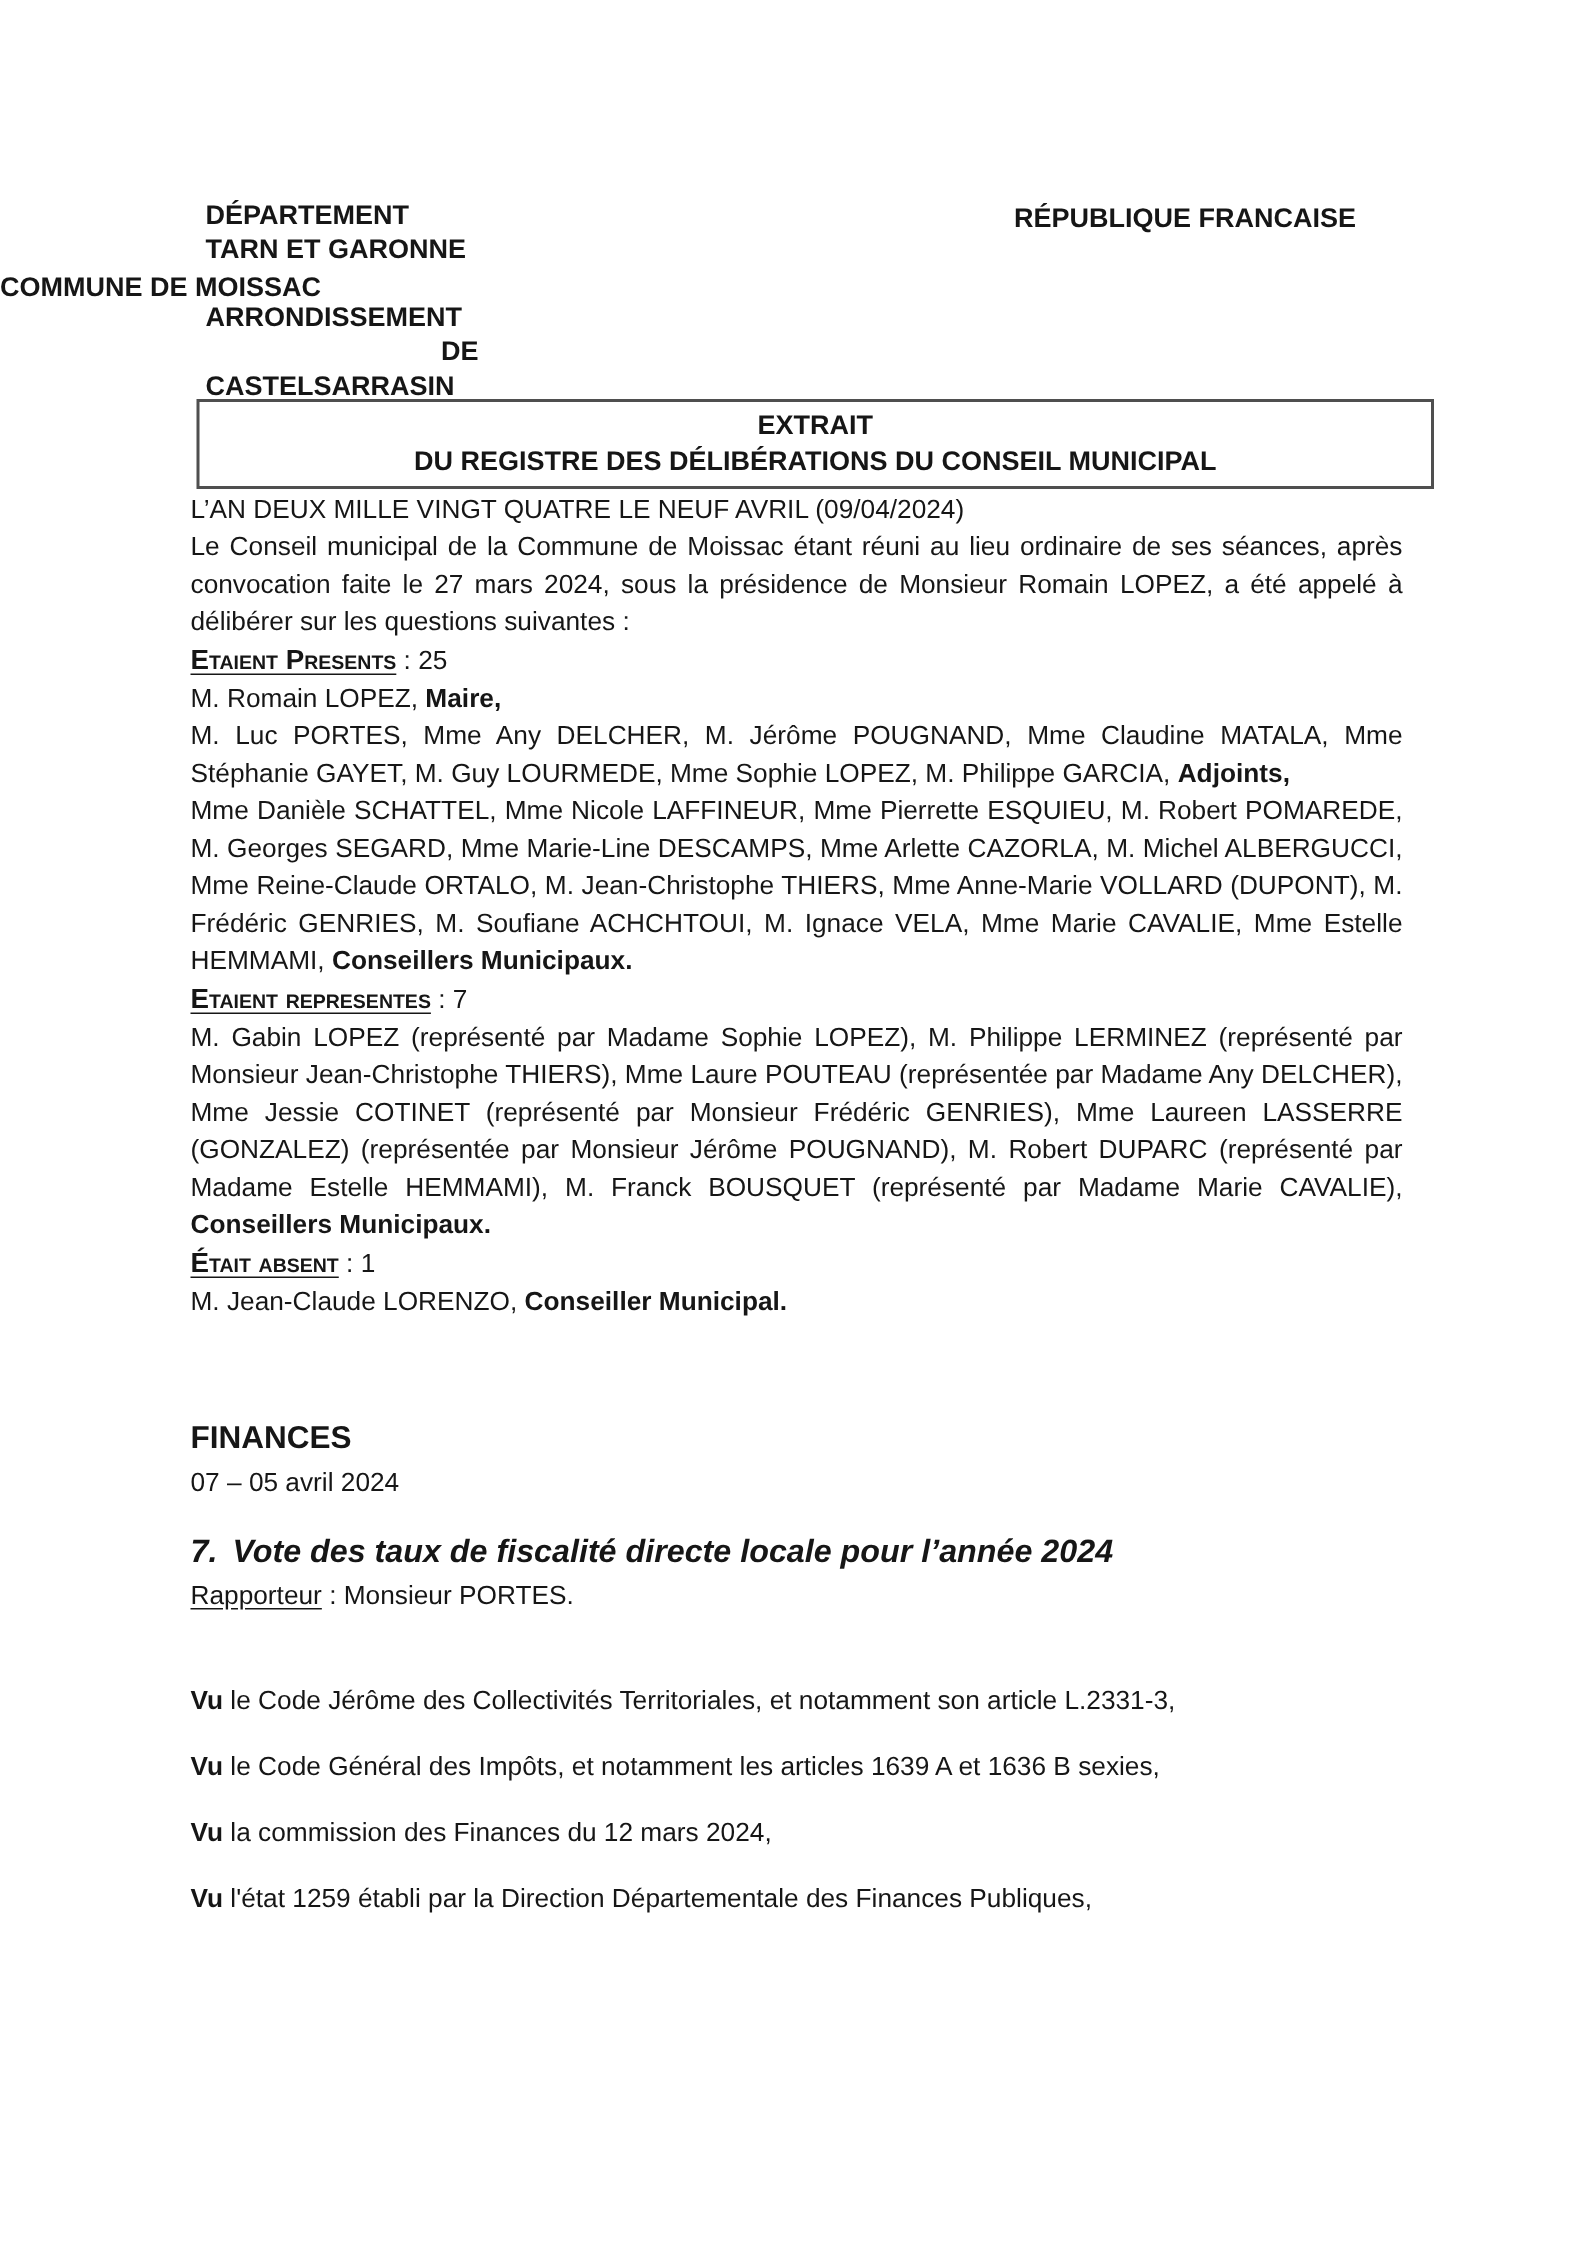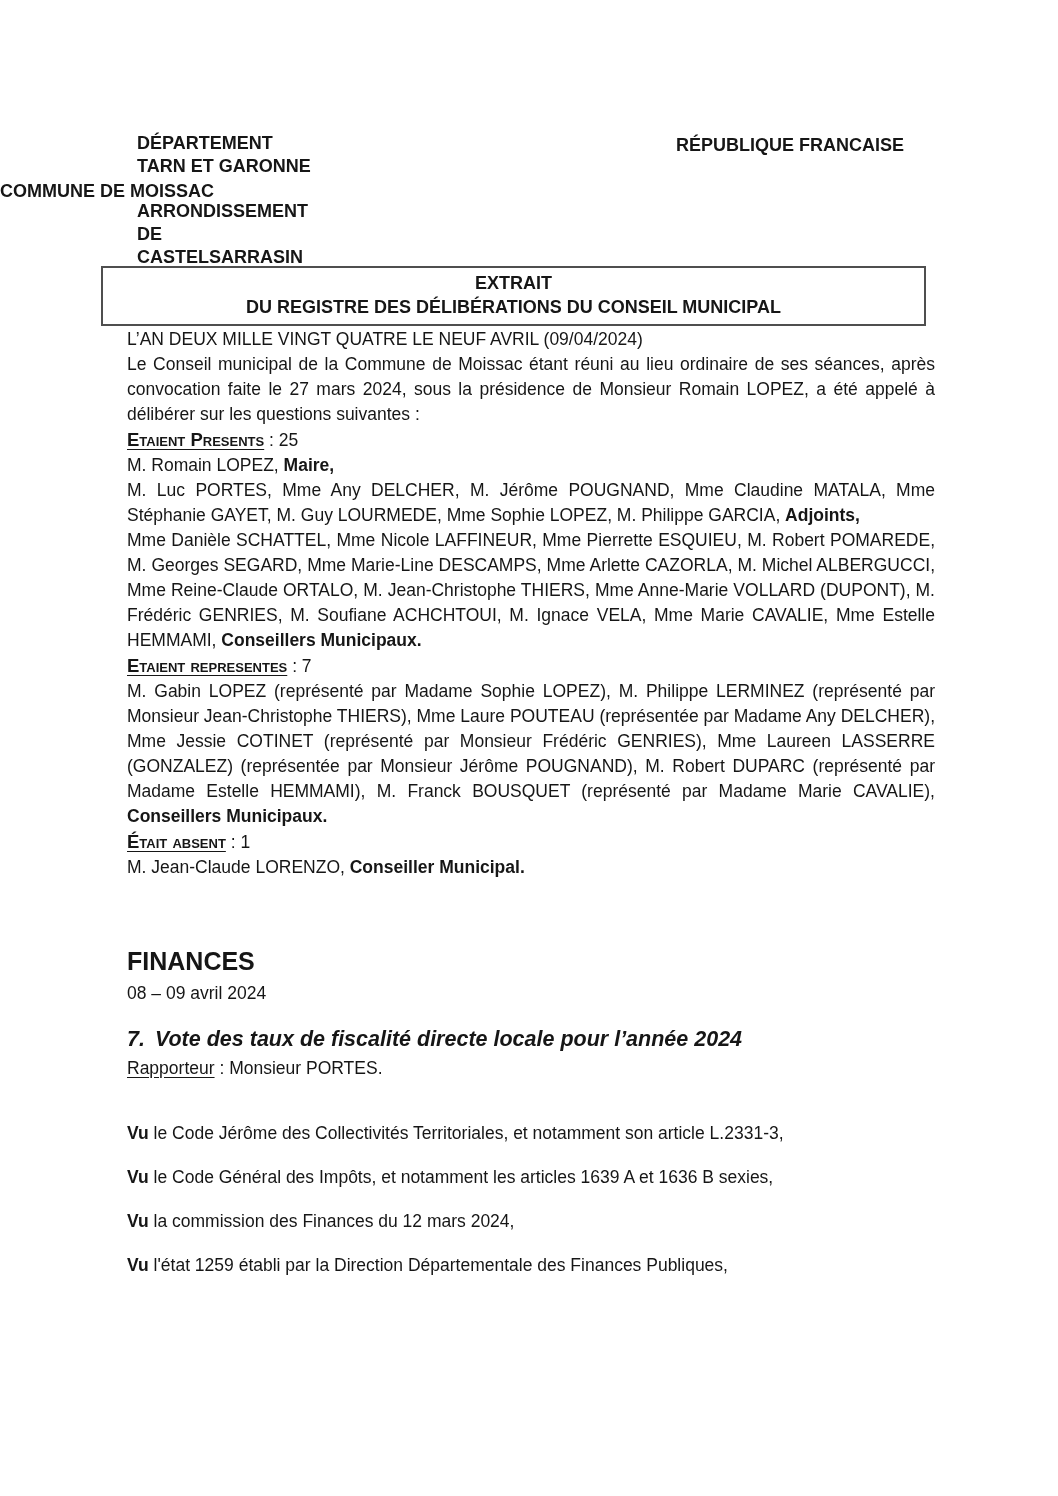--- a/index.html
+++ b/index.html
@@ -29,33 +29,33 @@
     padding:4px 8px 16px; font-size:15.5px; line-height:21px;
     white-space:nowrap;
   }
 
   
   .header-left {
     position:absolute; left:137px; top:132px; width:182px;
     font-weight:bold; font-size:18px; line-height:23px;
   }
   .header-left .spacer { height:22px; }
-  .header-left .centered { text-align:left; }
+  .header-left .centered { text-align:right; }
   .republic {
     position:absolute; left:676px; top:135px;
     font-weight:bold; font-size:18px;
   }
   .commune {
     position:absolute; left:0; right:0; top:181px;
     font-weight:bold; font-size:18px;
   }
 
   
   .extrait-box {
-    position:absolute; left:101px; top:266px; width:825px;
+    position:absolute; left:131px; top:266px; width:825px;
     border:2px solid #4f4f4f;
     text-align:center; font-weight:bold; font-size:18px;
     line-height:24px; padding:3px 0 5px;
   }
 
   
   .body-main {
     position:absolute; left:127px; top:327px; width:808px;
     font-size:17.5px; line-height:25px;
   }
@@ -67,21 +67,21 @@
     font-variant:small-caps;
     font-size:18.5px;
     text-decoration:underline;
     text-underline-offset:3px;
   }
 
   
   .finances {
     position:absolute; left:127px; top:947px; width:808px;
   }
-  .finances-title { font-weight:bold; font-size:25px; }
+  .finances-title { font-weight:bold; font-size:21px; }
   .finances-dates { font-size:17.5px; margin-top:7px; }
   .item-title {
     margin-top:23px; font-weight:bold; font-style:italic; font-size:21.5px;
   }
   .item-title .num { margin-right:10px; }
   .rapporteur { font-size:17.5px; margin-top:6px; }
   .rapporteur .label { text-decoration:underline; text-underline-offset:3px; }
 
   
   .vu-block {
@@ -123,21 +123,21 @@
 
     <div><span class="sc-label">Etaient representes</span><span> : 7</span></div>
     <div class="para"><span>M. Gabin LOPEZ (représenté par Madame Sophie LOPEZ), M. Philippe LERMINEZ (représenté par Monsieur Jean-Christophe THIERS), Mme Laure POUTEAU (représentée par Madame Any DELCHER), Mme Jessie COTINET (représenté par Monsieur Frédéric GENRIES), Mme Laureen LASSERRE (GONZALEZ) (représentée par Monsieur Jérôme POUGNAND), M. Robert DUPARC (représenté par Madame Estelle HEMMAMI), M. Franck BOUSQUET (représenté par Madame Marie CAVALIE), </span><span class="bold">Conseillers Municipaux.</span></div>
 
     <div><span class="sc-label">Était absent</span><span> : 1</span></div>
     <div><span>M. Jean-Claude LORENZO, </span><span class="bold">Conseiller Municipal.</span></div>
   </div>
 
   <div class="finances">
     <div class="finances-title">FINANCES</div>
-    <div class="finances-dates">08 – 09 avril 2024</div>
+    <div class="finances-dates">07 – 05 avril 2024</div>
     <div class="item-title"><span class="num">7.</span><span>Vote des taux de fiscalité directe locale pour l’année 2024</span></div>
     <div class="rapporteur"><span class="label">Rapporteur</span><span> : Monsieur PORTES.</span></div>
   </div>
 
   <div class="vu-block">
     <div class="vu-item"><span class="bold">Vu</span><span> le Code Jérôme des Collectivités Territoriales, et notamment son article L.2331-3,</span></div>
     <div class="vu-item"><span class="bold">Vu</span><span> le Code Général des Impôts, et notamment les articles 1639 A et 1636 B sexies,</span></div>
     <div class="vu-item"><span class="bold">Vu</span><span> la commission des Finances du 12 mars 2024,</span></div>
     <div class="vu-item"><span class="bold">Vu</span><span> l'état 1259 établi par la Direction Départementale des Finances Publiques,</span></div>
   </div>

